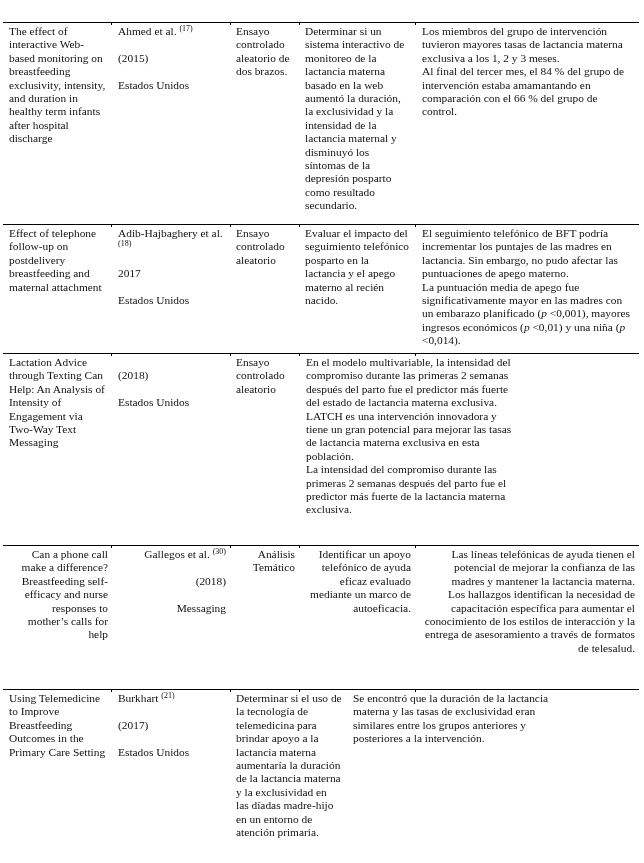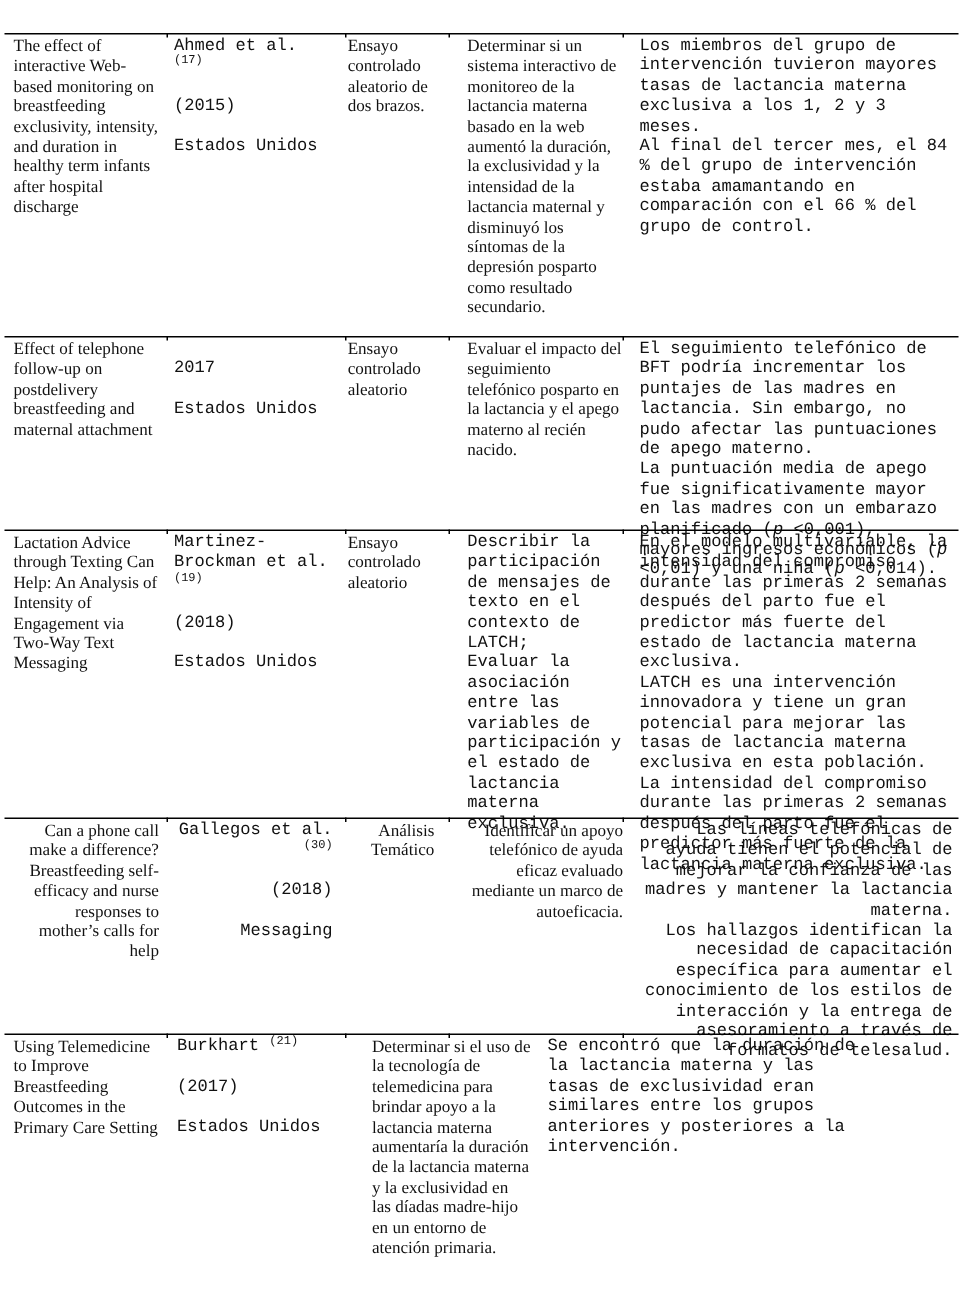--- a/index.html
+++ b/index.html
@@ -32,34 +32,34 @@
     border-bottom: 1.5px solid #000000;
   }
   .cell {
     box-sizing: border-box;
     padding: 2px 4px 0 6px;
     white-space: normal;
   }
   .c1 { width: 109px; }
   .c2 { width: 118px; }
   .c3 { width: 69px; }
-  .c4 { width: 116px; margin-left: 12px; }
+  .c4 { width: 116px; }
   .c5 { width: 224px; padding-left: 7px; }
   .tick {
     position: absolute;
     top: -1px;
     width: 1px;
     height: 3px;
     background: #000000;
   }
   .t1 { left: 108px; }
   .t2 { left: 227px; }
   .t3 { left: 296px; }
   .t4 { left: 412px; }
-  .p { display: block; font-family: Liberation Mono, monospace; }
+  .p { display: block; }
   .gap { display: block; height: 13.4px; }
   sup {
     font-size: 8px;
     line-height: 0;
     vertical-align: 4px;
   }
   i { font-style: italic; }
 </style>
 </head>
 <body>
@@ -87,51 +87,47 @@
     </div>
   </div>
 
   <div class="row" style="height:128px;">
     <span class="tick t1"></span>
     <span class="tick t2"></span>
     <span class="tick t3"></span>
     <span class="tick t4"></span>
     <div class="cell c1">Effect of telephone follow-up on postdelivery breastfeeding and maternal attachment</div>
     <div class="cell c2">
+      <span class="p"><span>Adib-Hajbaghery et al.</span> <sup>(18)</sup></span>
       <span class="gap"></span>
       <span class="p">2017</span>
       <span class="gap"></span>
       <span class="p">Estados Unidos</span>
     </div>
     <div class="cell c3">Ensayo controlado aleatorio</div>
     <div class="cell c4">Evaluar el impacto del seguimiento telefónico posparto en la lactancia y el apego materno al recién nacido.</div>
     <div class="cell c5">
       <span class="p">El seguimiento telefónico de BFT podría incrementar los puntajes de las madres en lactancia. Sin embargo, no pudo afectar las puntuaciones de apego materno.</span>
       <span class="p"><span>La puntuación media de apego fue significativamente mayor en las madres con un embarazo planificado (</span><i>p</i><span> &lt;0,001), mayores ingresos económicos (</span><i>p</i><span> &lt;0,01) y una niña (</span><i>p</i><span> &lt;0,014).</span></span>
     </div>
   </div>
 
   <div class="row" style="height:191px;">
     <span class="tick t1"></span>
     <span class="tick t2"></span>
     <span class="tick t3"></span>
     <span class="tick t4"></span>
     <div class="cell c1">Lactation Advice through Texting Can Help: An Analysis of Intensity of Engagement via Two-Way Text Messaging</div>
     <div class="cell c2">
-      <span class="p"><span>Martinez-Brockman et al.</span> <sup>(19)</sup></span>
       <span class="gap"></span>
       <span class="p">(2018)</span>
       <span class="gap"></span>
       <span class="p">Estados Unidos</span>
     </div>
     <div class="cell c3">Ensayo controlado aleatorio</div>
-    <div class="cell c4">
-      <span class="p">Describir la participación de mensajes de texto en el contexto de LATCH;</span>
-      <span class="p">Evaluar la asociación entre las variables de participación y el estado de lactancia materna exclusiva.</span>
-    </div>
     <div class="cell c5">
       <span class="p">En el modelo multivariable, la intensidad del compromiso durante las primeras 2 semanas después del parto fue el predictor más fuerte del estado de lactancia materna exclusiva.</span>
       <span class="p">LATCH es una intervención innovadora y tiene un gran potencial para mejorar las tasas de lactancia materna exclusiva en esta población.</span>
       <span class="p">La intensidad del compromiso durante las primeras 2 semanas después del parto fue el predictor más fuerte de la lactancia materna exclusiva.</span>
     </div>
   </div>
 
   <div class="row" style="height:143px;text-align:right;">
     <span class="tick t1"></span>
     <span class="tick t2"></span>

